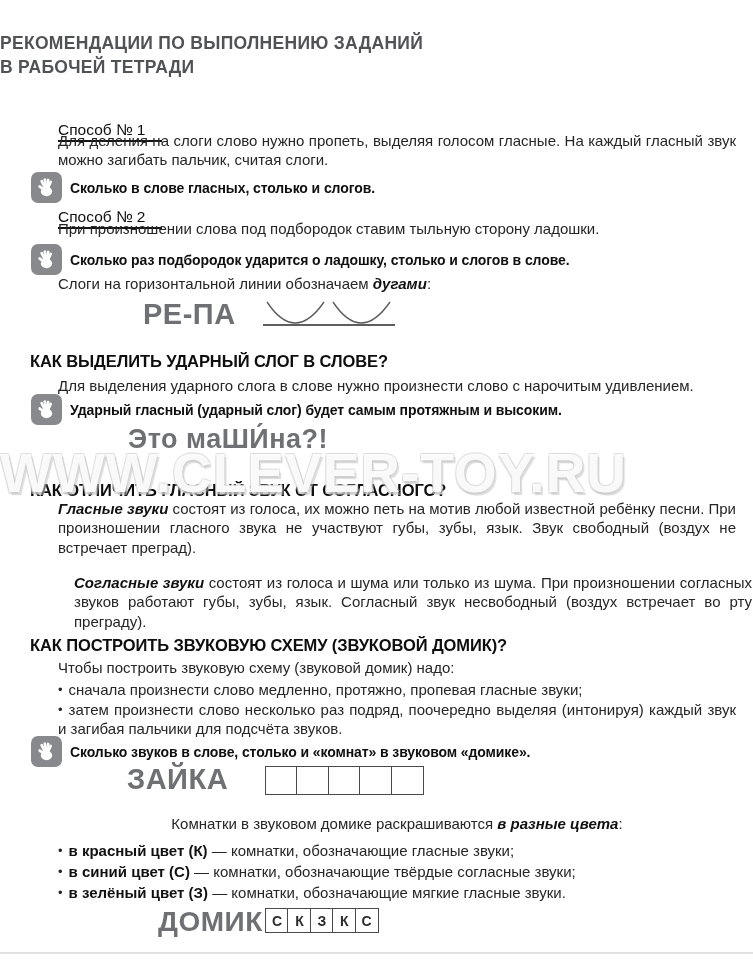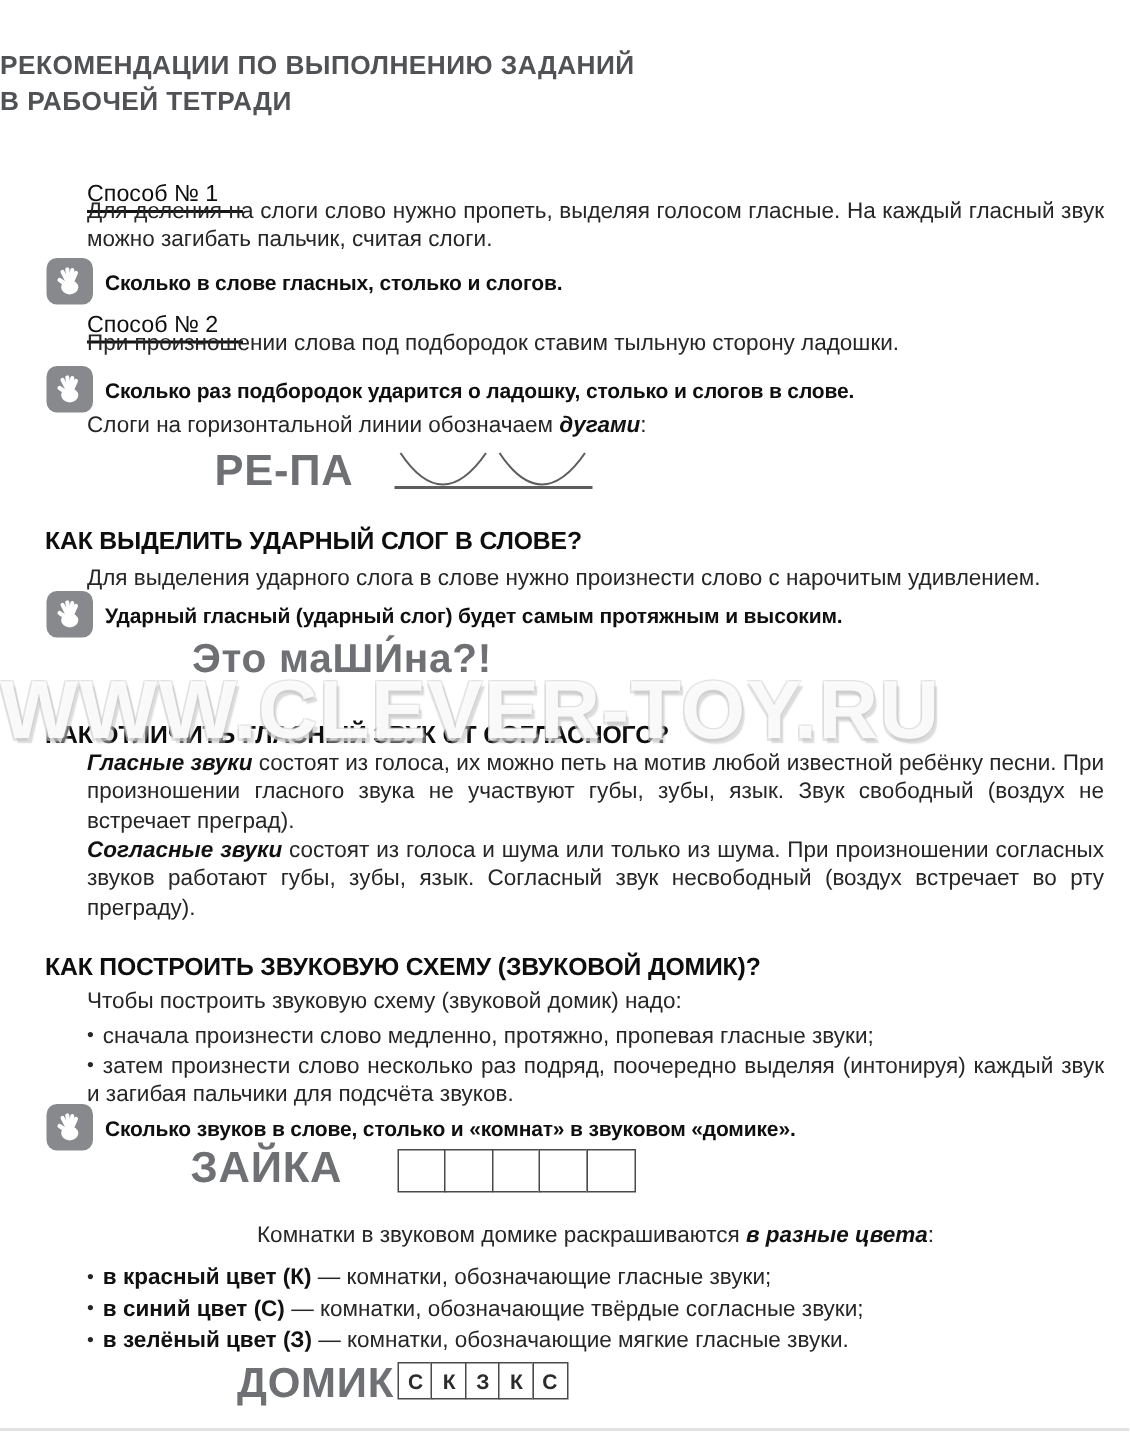--- a/index.html
+++ b/index.html
@@ -134,21 +134,21 @@
   </div>
 
   <div class="abs bigword" style="left:128px;top:424px;font-size:27px;">Это маШИ́на?!</div>
 
   <div class="abs h2" style="left:30px;top:481px;">КАК ОТЛИЧИТЬ ГЛАСНЫЙ ЗВУК ОТ СОГЛАСНОГО?</div>
 
   <p class="abs body just" style="left:58px;top:499px;width:678px;margin:0;">
     <span class="bi">Гласные звуки</span><span> состоят из голоса, их можно петь на мотив любой известной ребёнку песни. При произношении гласного звука не участвуют губы, зубы, язык. Звук свободный (воздух не встречает преград).</span>
   </p>
 
-  <p class="abs body just" style="left:58px;top:557px;width:678px;margin:0;">
+  <p class="abs body just" style="left:58px;top:557px;width:678px;margin:16px;">
     <span class="bi">Согласные звуки</span><span> состоят из голоса и шума или только из шума. При произношении согласных звуков работают губы, зубы, язык. Согласный звук несвободный (воздух встречает во рту преграду).</span>
   </p>
 
   <div class="abs h2" style="left:30px;top:636px;">КАК ПОСТРОИТЬ ЗВУКОВУЮ СХЕМУ (ЗВУКОВОЙ ДОМИК)?</div>
 
   <p class="abs body" style="left:58px;top:680px;width:678px;margin:0;">
     <span class="bullet-mark">•</span><span>сначала произнести слово медленно, протяжно, пропевая гласные звуки;</span>
   </p>
 
   <p class="abs body" style="left:58px;top:658px;width:678px;margin:0;">Чтобы построить звуковую схему (звуковой домик) надо:</p>

